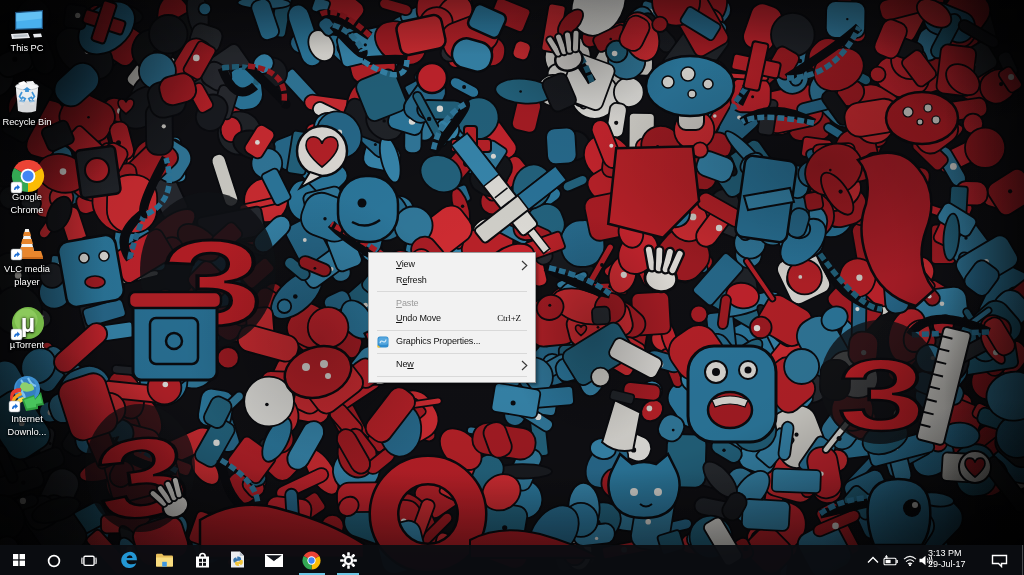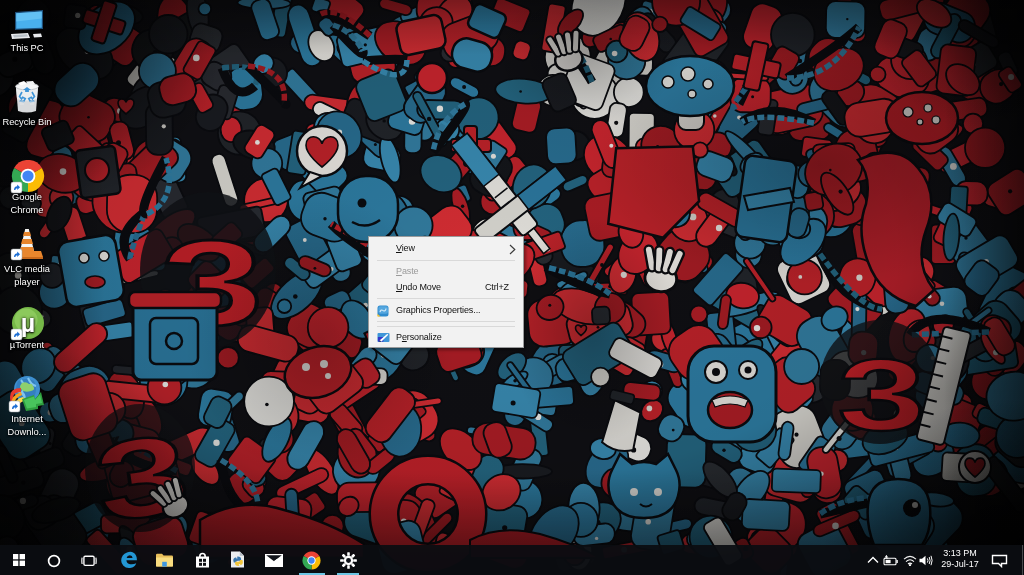--- a/index.html
+++ b/index.html
@@ -1,30 +1,30 @@
 <!DOCTYPE html>
 <html><head><meta charset="utf-8"><style>
 html,body{margin:0;padding:0;width:1024px;height:575px;overflow:hidden;background:#000;
 font-family:"Liberation Sans",sans-serif;-webkit-font-smoothing:antialiased;}
 #wall{position:absolute;left:0;top:0;}
 .dicon{position:absolute;width:76px;text-align:center;color:#fff;font-size:9.3px;line-height:13px;
 text-shadow:0 1px 2px #000,0 0 3px rgba(0,0,0,0.9);}
 .dicon svg{display:block;margin:0 auto;}
 .dlabel{position:absolute;left:0;width:76px;text-align:center;}
-#menu{position:absolute;left:368px;top:236px;width:156px;background:#f2f2f2;
+#menu{position:absolute;left:368px;top:252px;width:168px;background:#f2f2f2;
 border:1px solid #999a9b;box-shadow:2px 2px 3px rgba(0,0,0,0.4);padding:4px 0 2px;box-sizing:border-box;}
 #menu .mi{position:relative;height:15.6px;line-height:15.6px;padding-left:27px;font-size:9px;letter-spacing:-0.12px;color:#111;}
 #menu .mi.dis{color:#9a9a9a;}
 #menu .sep{border-top:1px solid #d9d9d9;margin:3.2px 8px;height:0;}
 #menu .arr{position:absolute;right:7px;top:2.5px;}
-#menu .sc{position:absolute;right:14px;}
+#menu .sc{position:absolute;right:14px;font-family:Liberation Serif, serif;}
 #menu .ic{position:absolute;left:8px;top:2px;}
 #tb{position:absolute;left:0;top:545px;width:1024px;height:30px;background:rgba(11,13,17,0.94);}
 #tb svg{position:absolute;}
-#clock{position:absolute;left:928px;top:2.5px;width:64px;text-align:center;color:#fff;
+#clock{position:absolute;left:928px;top:2.5px;width:64px;color:#fff;
 font-size:9px;line-height:11.5px;}
 .uline{position:absolute;height:2px;background:#6bc5e3;top:28px;}
 #sdesk{position:absolute;left:1021.5px;top:0;width:1px;height:30px;background:rgba(255,255,255,0.25);}
 </style></head><body>
 <svg id="wall" width="1024" height="575" viewBox="0 0 1024 575">
     <rect width="1024" height="575" fill="#101014"></rect>
     <rect x="639.9" y="3.4" width="29.8" height="20.9" rx="3.4" fill="#347fa3" stroke="#0b0c10" stroke-width="1.8" transform="rotate(15.6 654.8 13.9)"></rect>
     <circle cx="650.0" cy="11.5" r="2.8" fill="#efeeea" stroke="none"></circle>
     <rect x="414.6" y="226.4" width="29.9" height="46.8" rx="6.1" fill="#2a7094" stroke="#0b0c10" stroke-width="1.8" transform="rotate(125.7 429.6 249.8)"></rect>
     <ellipse cx="344.7" cy="51.6" rx="10.4" ry="22.9" fill="#2f7fa6" stroke="#0b0c10" stroke-width="1.8" transform="rotate(131.4 344.7 51.6)"></ellipse>
@@ -1435,39 +1435,37 @@
         <rect x="0" y="0" width="11" height="11" rx="2" fill="#fff" stroke="#9aa0a6" stroke-width="0.5"></rect>
         <path d="M3 8 Q3 4.5 6.2 4.3 L6.2 2.6 L9 5.3 L6.2 8 L6.2 6.2 Q4.5 6.3 4.4 8 Z" fill="#1d6fd4"></path>
       </g>
     </svg>
     <div class="dlabel" style="top:37.5px">Internet<br>Downlo...</div>
   </div>
 <div id="menu">
     <div class="mi"><u>V</u>iew<span class="arr"><svg width="7" height="11">
           <path d="M1 1 L5.8 5.5 L1 10" fill="none" stroke="#3a3a3a" stroke-width="1.15"></path>
         </svg></span></div>
+    <div class="mi">R<u>e</u>fresh</div>
     <div class="sep"></div>
     <div class="mi dis"><u>P</u>aste</div>
     <div class="mi"><u>U</u>ndo Move<span class="sc">Ctrl+Z</span></div>
     <div class="sep"></div>
     <div class="mi"><span class="ic"><svg width="12" height="12">
           <rect x="0.5" y="0.5" width="11" height="11" rx="2.5" fill="#2f8bcd"></rect>
           <rect x="1.4" y="1.2" width="9.6" height="7.5" rx="2" fill="#54a6de"></rect>
           <path d="M3 7 Q4 4 6 5.5 Q8.5 7 9 3.5" stroke="#cfe8f8" stroke-width="1.2" fill="none"></path>
           <path d="M0.5 8.5 Q0.5 11.5 3.5 11.5 L1.8 11.5 Q0.5 11.5 0.5 10.2 Z" fill="#f0c33c"></path>
           <path d="M0.5 9 L3.8 11.5 L0.5 11.5 Z" fill="#f0c33c"></path>
         </svg></span>Graphics Properties...</div>
     <div class="sep"></div>
+    <div class="mi">Ne<u>w</u><span class="arr"><svg width="7" height="11">
+          <path d="M1 1 L5.8 5.5 L1 10" fill="none" stroke="#3a3a3a" stroke-width="1.15"></path>
+        </svg></span></div>
     <div class="sep"></div>
-    <div class="mi"><span class="ic"><svg width="13" height="12">
-          <rect x="0.5" y="1" width="12" height="9" rx="1" fill="#3f96d8"></rect>
-          <rect x="0.9" y="5" width="5.5" height="4.6" fill="#3434c8"></rect>
-          <path d="M2.5 8.5 L9.5 2.5 L11.5 1.5 L10.5 3.5 L4.5 9.5 Z" fill="#fff"></path>
-          <path d="M2.2 9.8 L4.2 9.4 L2.8 8.2 Z" fill="#2a2a30"></path>
-        </svg></span>P<u>e</u>rsonalize</div>
   </div>
 <div id="tb">
     <svg width="12" height="12" style="left:13px;top:9px">
       <rect x="0" y="0" width="5.3" height="5.3" fill="#fff"></rect>
       <rect x="6.6" y="0" width="5.4" height="5.3" fill="#fff"></rect>
       <rect x="0" y="6.6" width="5.3" height="5.4" fill="#fff"></rect>
       <rect x="6.6" y="6.6" width="5.4" height="5.4" fill="#fff"></rect>
     </svg>
     <svg width="14" height="14" style="left:47px;top:9px">
       <circle cx="7" cy="7" r="5.4" fill="none" stroke="#fff" stroke-width="1.7"></circle>

